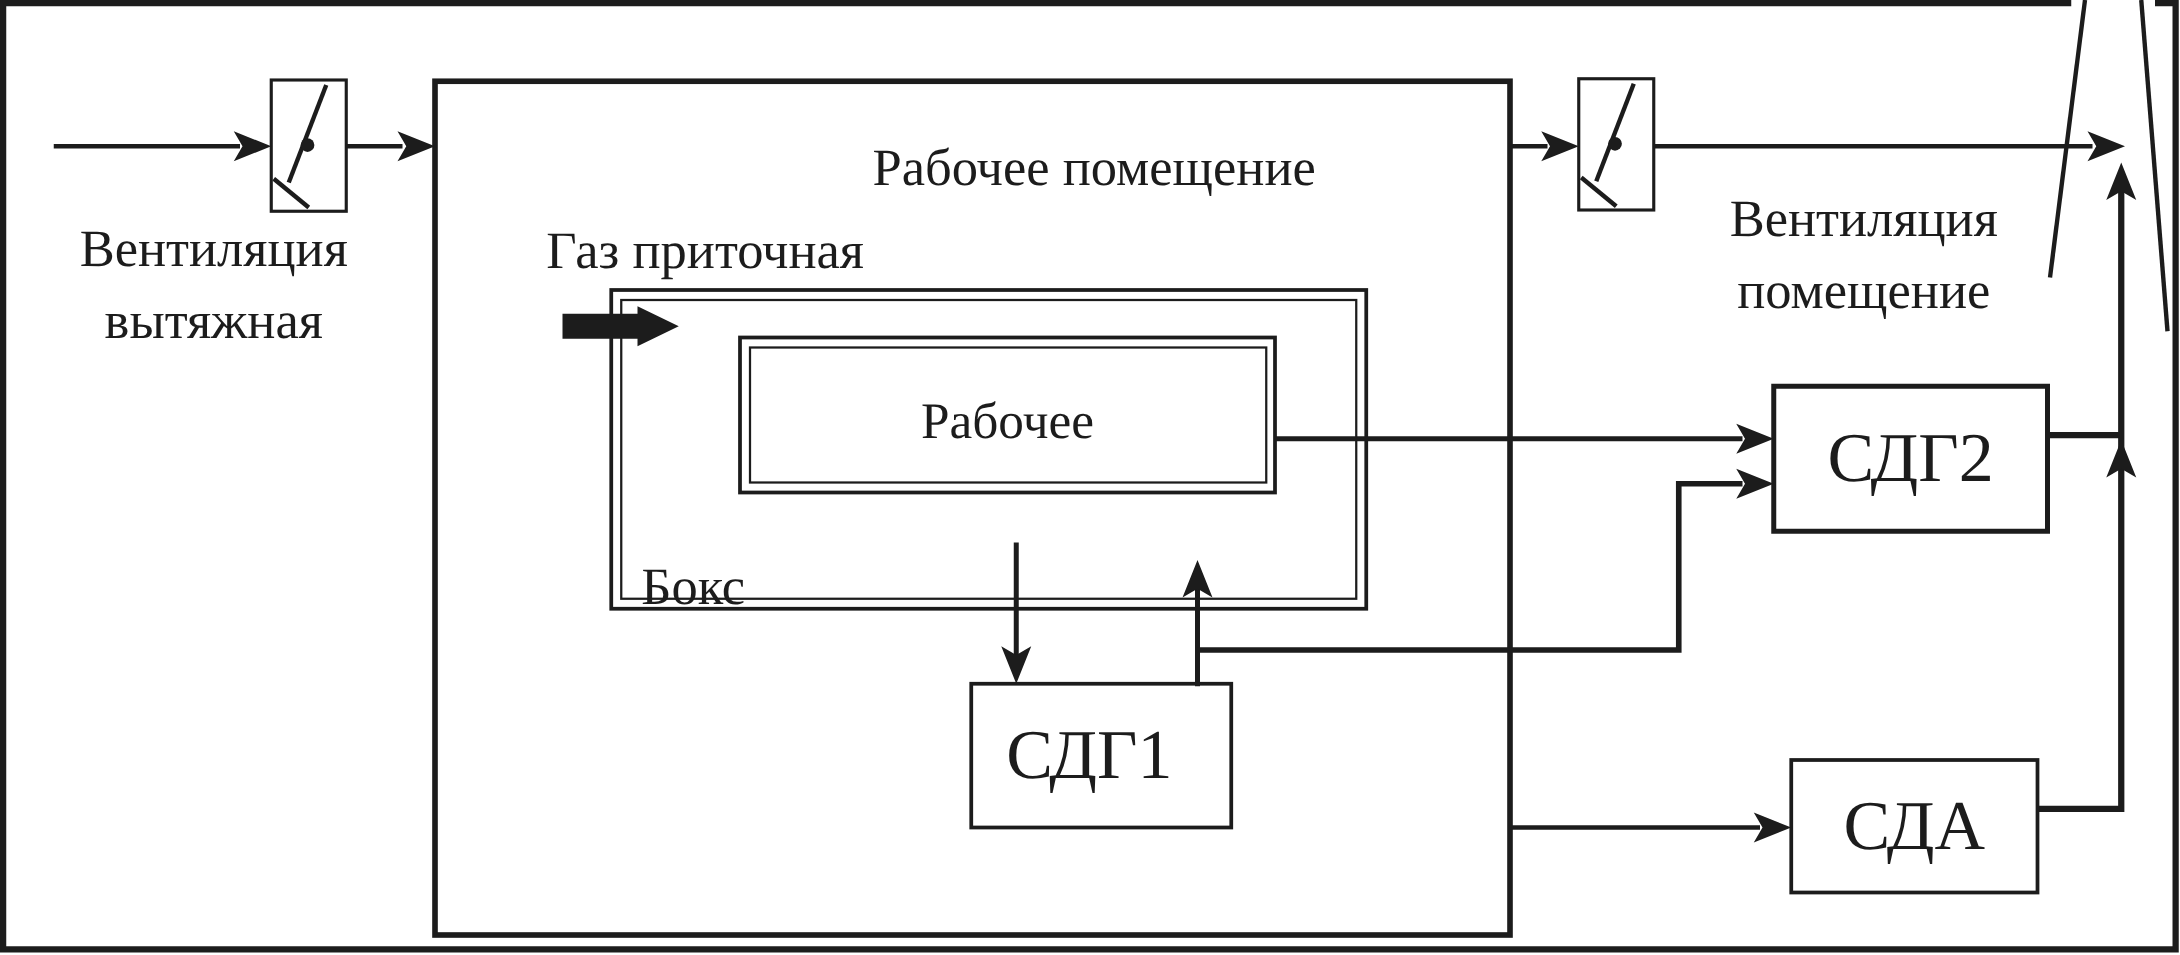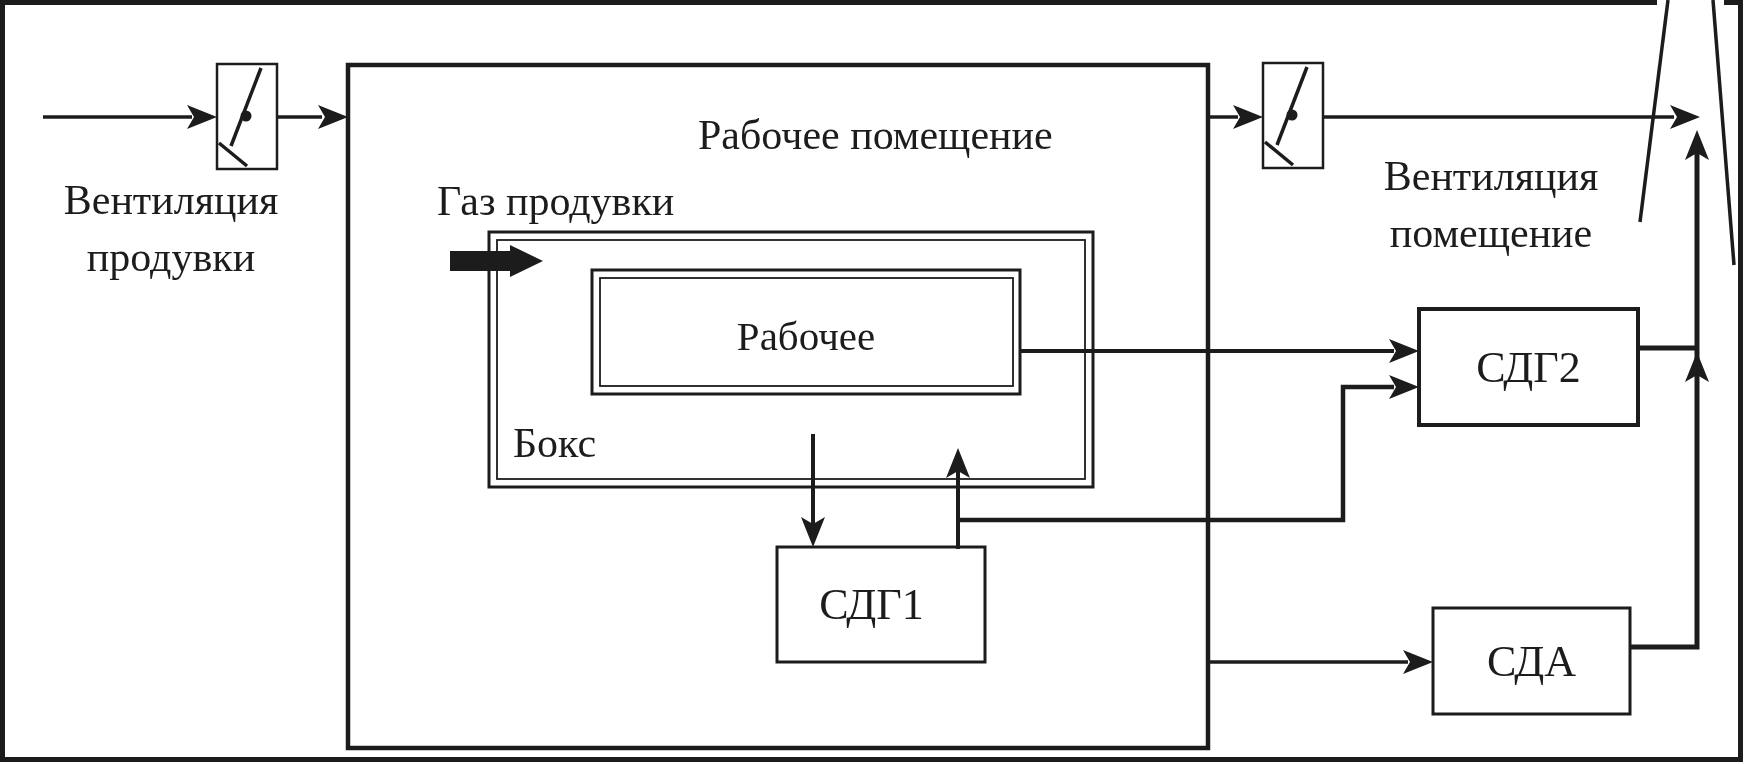--- a/index.html
+++ b/index.html
@@ -6,21 +6,21 @@
   .stage{
     position:relative;width:1744px;height:764px;background:#ffffff;
     font-family:"Liberation Serif","DejaVu Serif",serif;color:#1c1c1c;overflow:hidden;
   }
   .stage svg{position:absolute;left:0;top:0;}
   .lbl{position:absolute;white-space:nowrap;font-size:42px;line-height:1.1;}
   .lbl.bold{font-weight:normal;}
   .lbl.two{text-align:center;line-height:57px;}
   .boxtext{
     position:absolute;display:flex;flex-direction:column;align-items:center;
-    justify-content:center;text-align:center;font-size:44px;line-height:47px;
+    justify-content:center;text-align:center;font-size:56px;line-height:47px;
   }
 </style>
 </head>
 <body>
 
 <div class="stage">
 
   <svg width="1744" height="764" viewBox="0 0 1744 764">
 
     <rect x="2.5" y="2.5" width="1738" height="757" fill="none" stroke="#1c1c1c" stroke-width="5"></rect>
@@ -102,32 +102,32 @@
     <g fill="#1c1c1c">
       <path d="M1630,647 H1697 V150" fill="none" stroke="#1c1c1c" stroke-width="5"></path>
       <line x1="1638" y1="348" x2="1699" y2="348" stroke="#1c1c1c" stroke-width="5"></line>
       <polygon points="1697,352 1685,382 1697,375 1709,382"></polygon>
       <polygon points="1697,130 1685,160 1697,153 1709,160"></polygon>
     </g>
   </svg>
 
   <div class="lbl two" style="left:40px;top:172px;width:262px">
     <div>Вентиляция</div>
-    <div>продувки</div>
+    <div>вытяжная</div>
   </div>
 
   <div class="lbl bold" style="left:698px;top:112px">Рабочее помещение</div>
 
-  <div class="lbl bold" style="left:437px;top:178px">Газ продувки</div>
+  <div class="lbl bold" style="left:437px;top:178px">Газ приточная</div>
 
   <div class="boxtext" style="left:592px;top:270px;width:428px;height:132px;font-size:41px;line-height:46px">
     <div>Рабочее</div>
   </div>
 
-  <div class="lbl" style="left:513px;top:420px">Бокс</div>
+  <div class="lbl" style="left:513px;top:447px">Бокс</div>
 
   <div class="boxtext" style="left:777px;top:547px;width:189px;height:115px">СДГ1</div>
 
   <div class="boxtext" style="left:1419px;top:309px;width:219px;height:116px">СДГ2</div>
 
   <div class="boxtext" style="left:1433px;top:608px;width:197px;height:106px">СДА</div>
 
   <div class="lbl two" style="left:1360px;top:148px;width:262px">
     <div>Вентиляция</div>
     <div>помещение</div>

